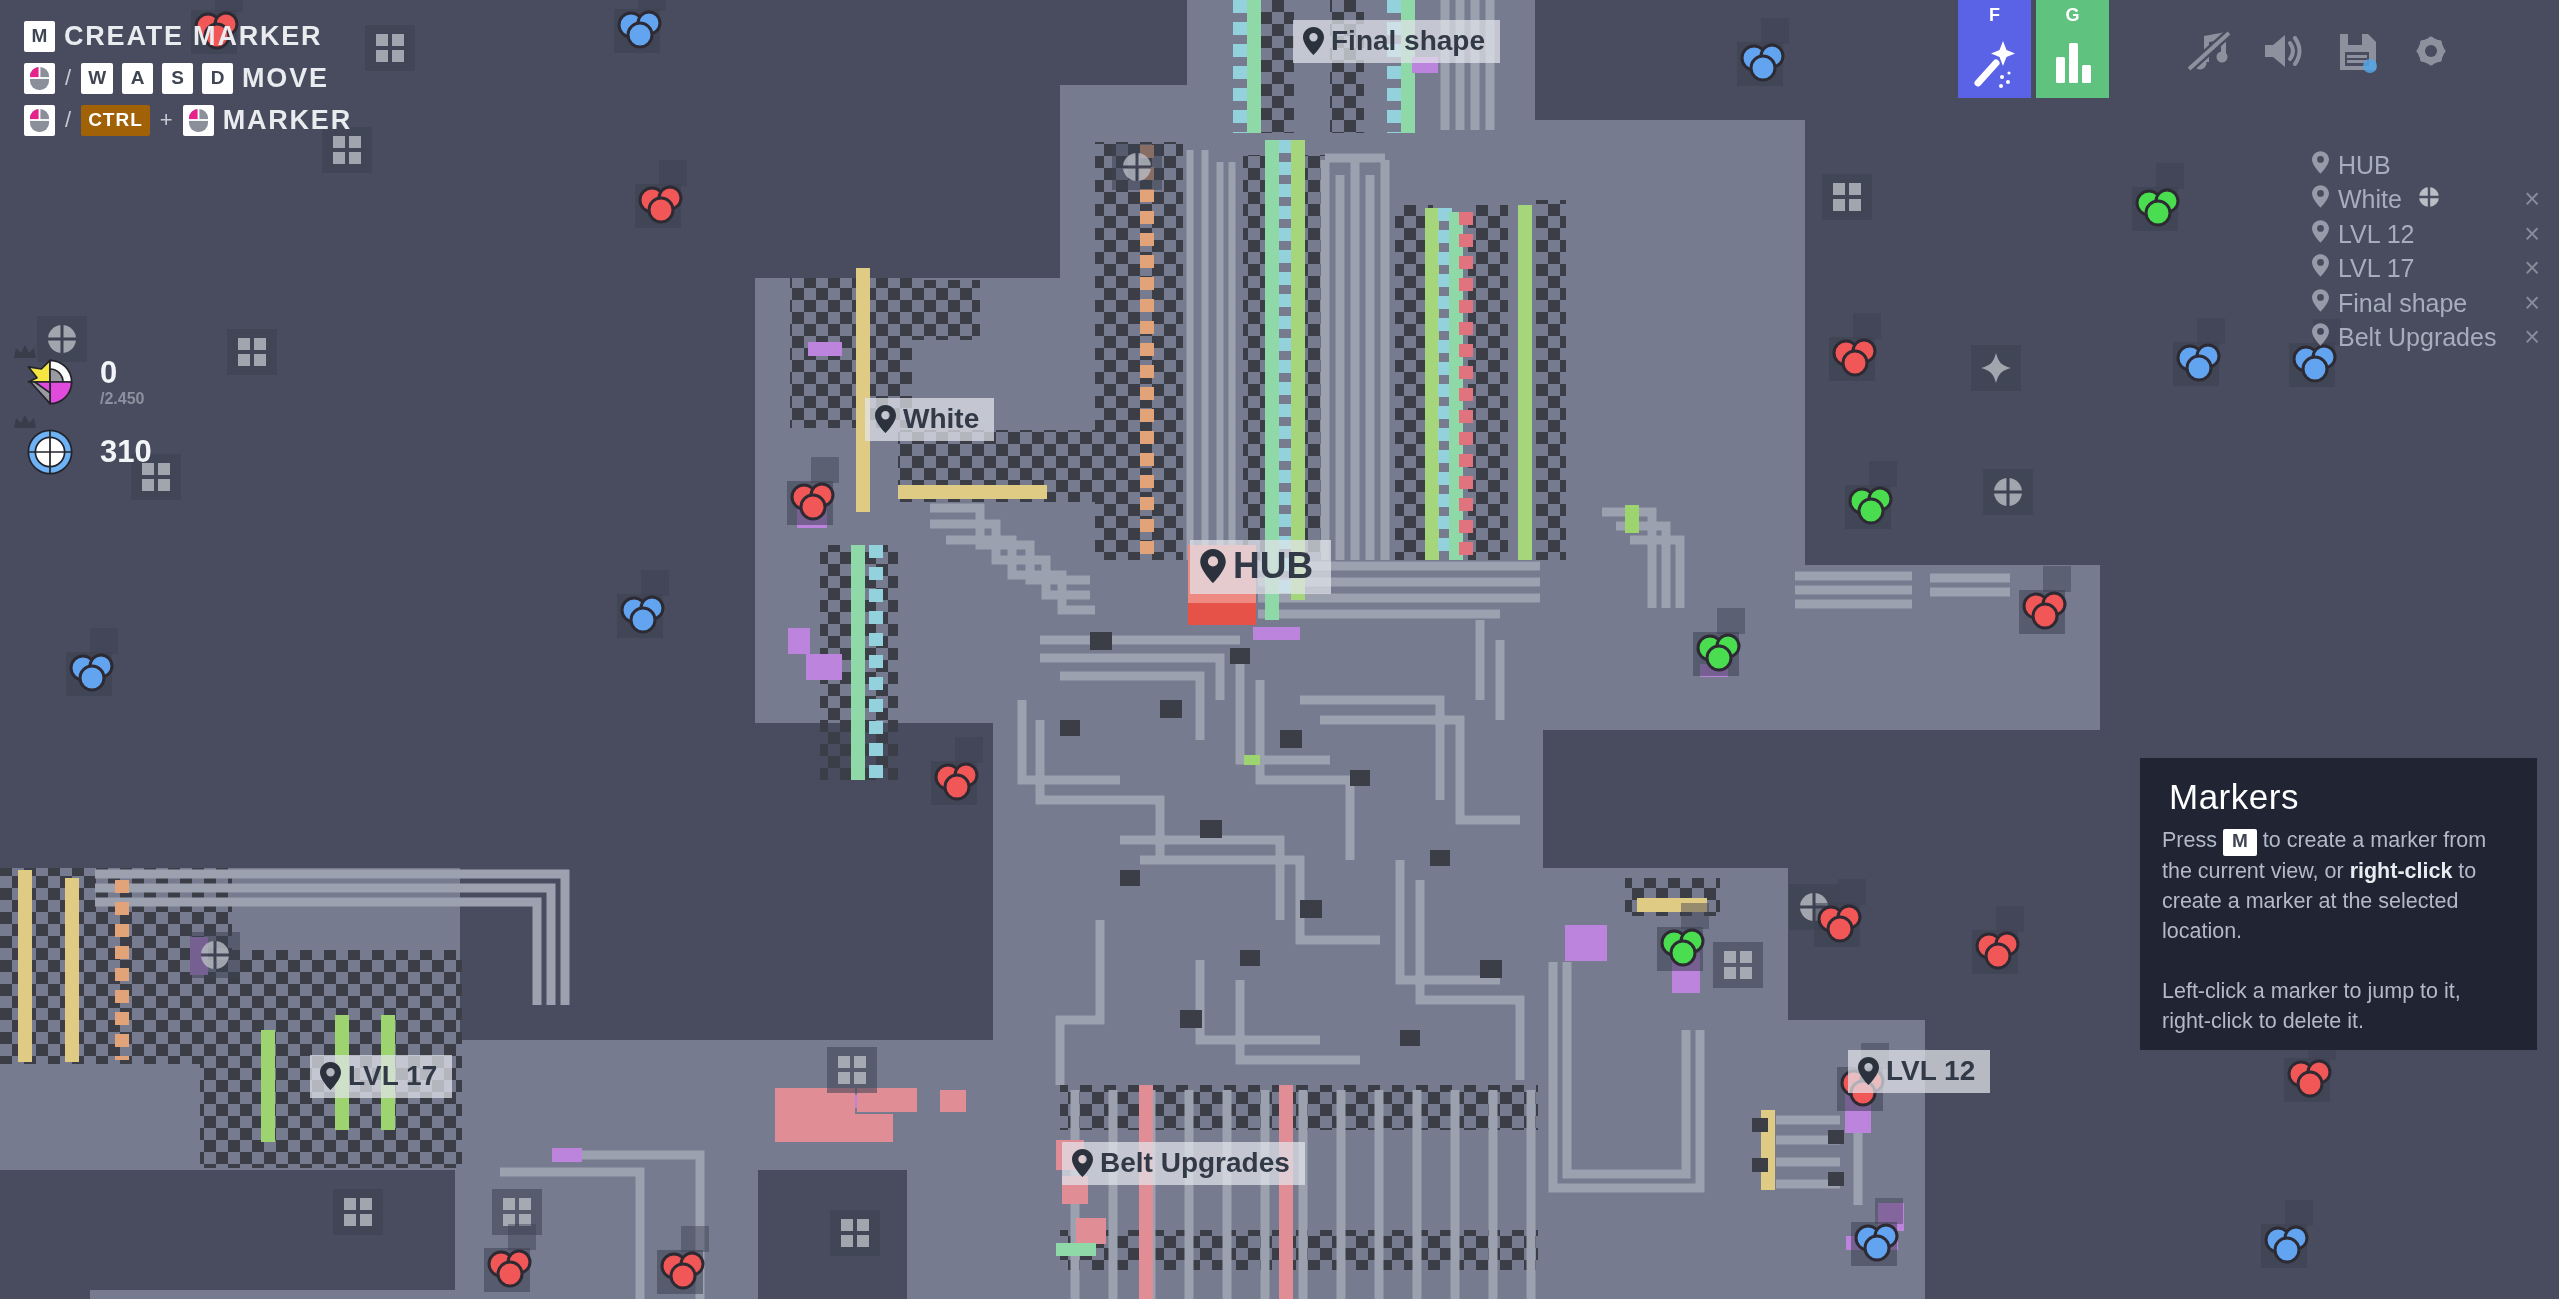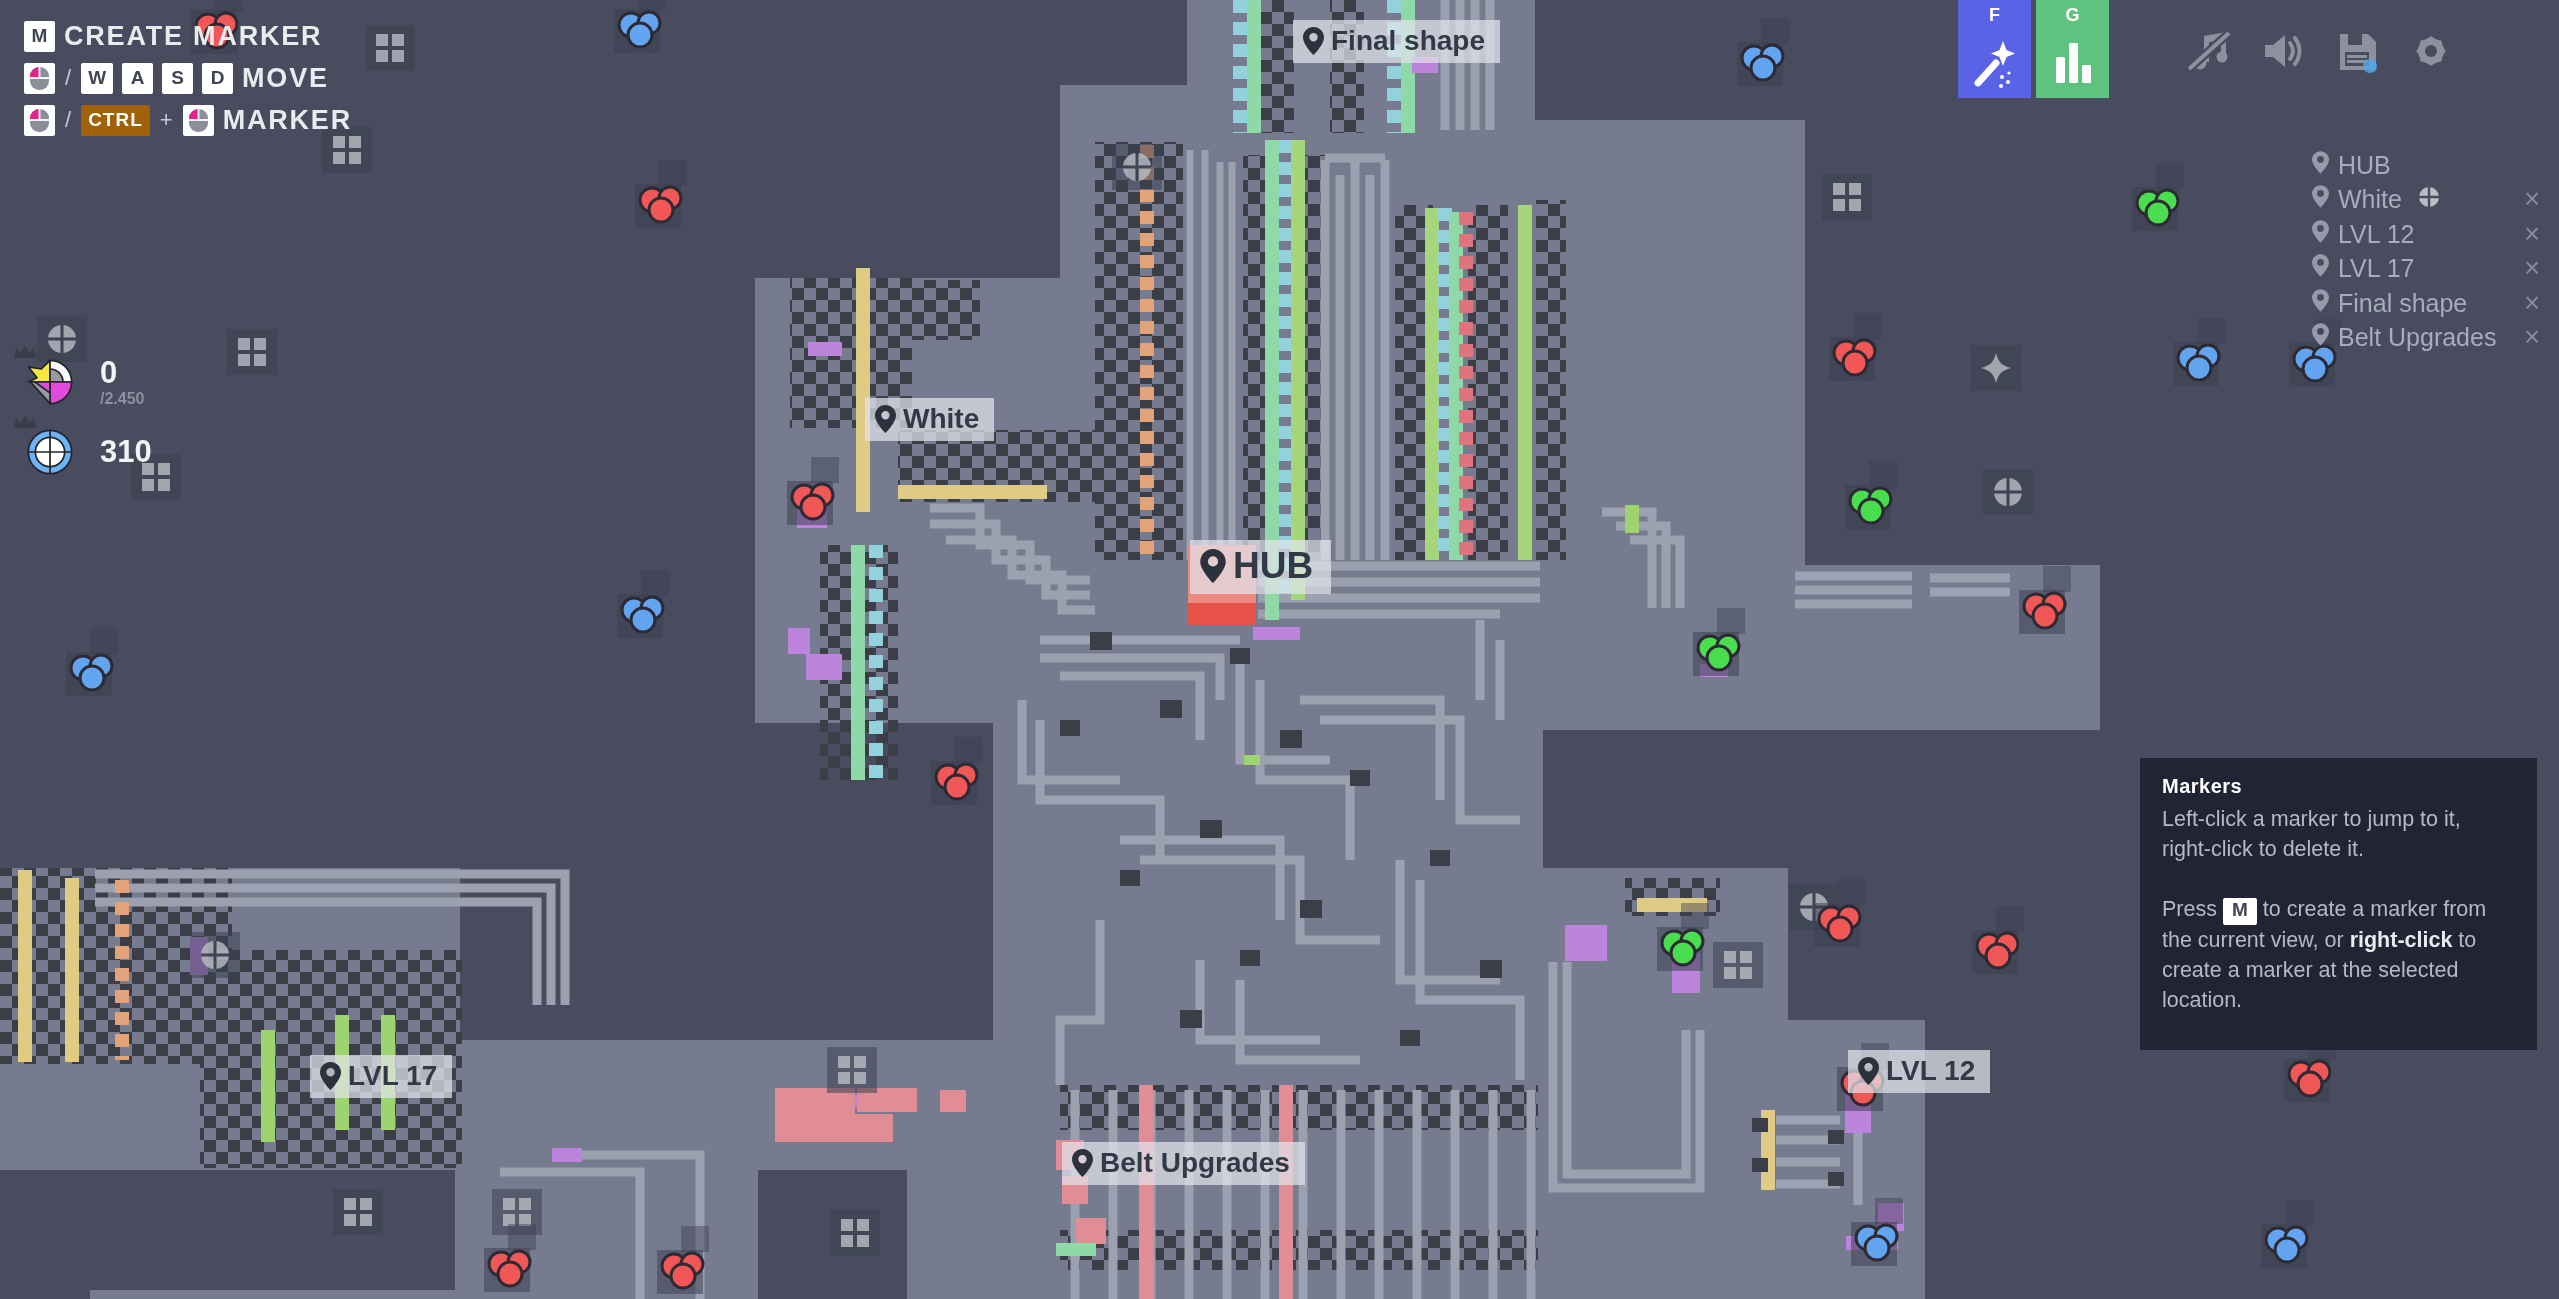--- a/index.html
+++ b/index.html
@@ -54,21 +54,21 @@
   .marker-list{position:absolute;left:2312px;top:148px;width:228px;display:flex;flex-direction:column}
   .m-row{display:flex;align-items:center;height:34.5px;gap:9px;color:#a6adbb;font-size:25px;cursor:pointer}
   .m-row svg{flex:0 0 auto}
   .m-close{margin-left:auto;color:#868c99;font-size:27px;line-height:1;font-weight:normal}
 
   
   .tooltip{
     position:absolute;left:2140px;top:758px;width:397px;height:292px;background:#202433;
     box-sizing:border-box;padding:14px 22px;color:#b3bac7;font-size:21.5px;line-height:1.4;
   }
-  .tooltip h3{margin:0 0 4px 0;color:#ffffff;font-size:20px;font-weight:bold;letter-spacing:.5px}
+  .tooltip h3{margin:0 0 4px 7px;color:#ffffff;font-size:35px;font-weight:normal;letter-spacing:.5px}
   .tooltip p{margin:0}
   .tooltip p + p{margin-top:30px}
   .tooltip .kbd{display:inline-block;background:#fff;color:#3f4552;font-weight:bold;padding:0px 9px 2px;font-size:19px;border-radius:2px;line-height:1.3}
   .tooltip b{color:#e8ebf0}
 </style>
 </head>
 <body>
 
 <svg id="map-svg" width="2559" height="1299" viewBox="0 0 2559 1299">
     <rect x="0" y="0" width="2559" height="1299" fill="#484c5e"></rect>
@@ -749,15 +749,15 @@
       <span><svg width="17" height="23" viewBox="0 0 24 32">
           <path fill-rule="evenodd" fill="#959ba8" d="M12 0C5.4 0 0 5.3 0 11.9 0 20 12 32 12 32s12-12 12-20.1C24 5.3 18.6 0 12 0zm0 16.5a4.8 4.8 0 1 1 0-9.6 4.8 4.8 0 0 1 0 9.6z"></path>
         </svg></span>
       <span>Belt Upgrades</span>
       <span class="m-close">×</span>
     </div>
   </div>
 
 <div class="tooltip">
   <h3>Markers</h3>
+  <p><span>Press </span><span class="kbd">M</span><span> to create a marker from the current view, or </span><b>right-click</b><span> to create a marker at the selected location.</span></p>
   <p>Left-click a marker to jump to it, right-click to delete it.</p>
-  <p><span>Press </span><span class="kbd">M</span><span> to create a marker from the current view, or </span><b>right-click</b><span> to create a marker at the selected location.</span></p>
 </div>
 
 </body></html>

